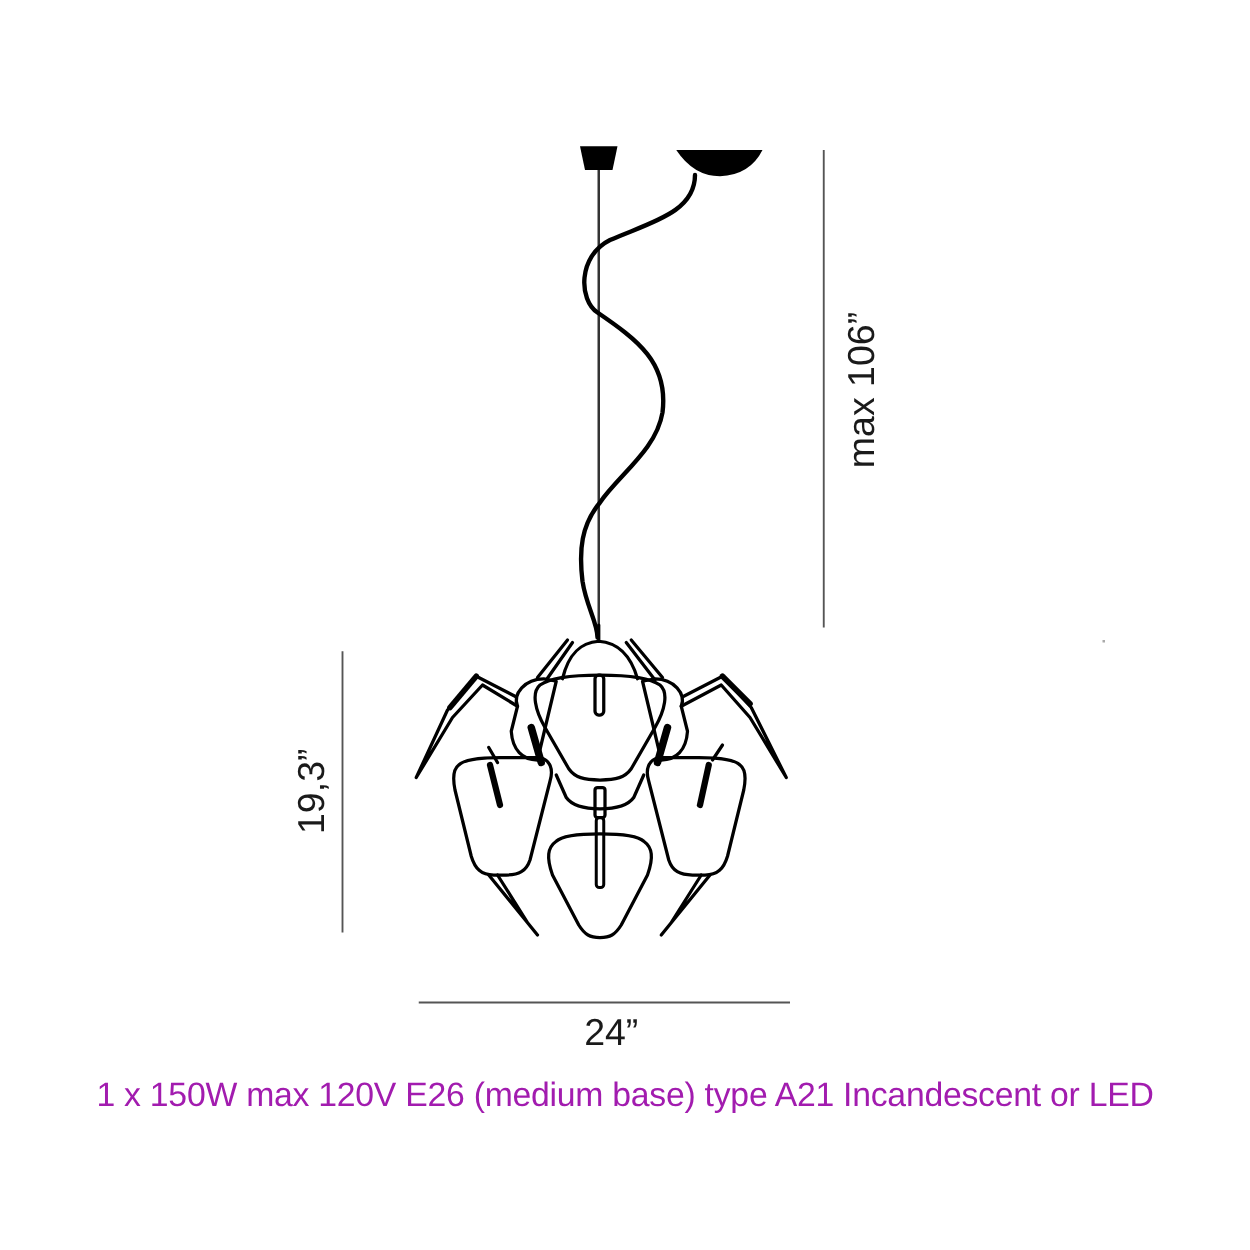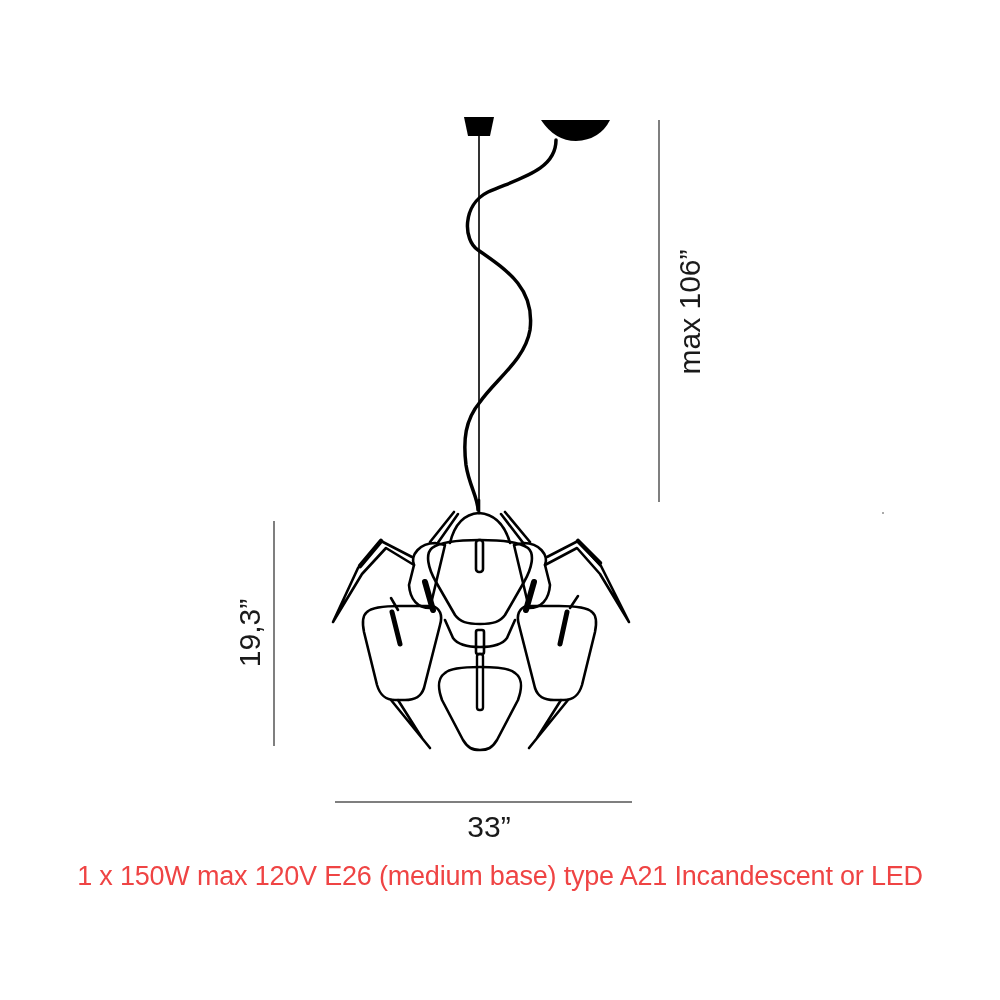--- a/index.html
+++ b/index.html
@@ -4,21 +4,21 @@
 <style>
   html, body { margin:0; padding:0; background:#ffffff; }
   body { width:1000px; height:1000px; position:relative; overflow:hidden; font-family:"Liberation Sans", sans-serif; }
   .canvas { position:absolute; left:0; top:0; width:1000px; height:1000px; }
   .label { position:absolute; color:#1a1a1a; font-family:"Liberation Sans", sans-serif; white-space:nowrap; }
   .dim-height-wrap { position:absolute; left:690px; top:312px; width:0; height:0; }
   .dim-height-wrap span { position:absolute; left:0; top:0; font-size:30px; transform:translate(-50%,-50%) rotate(-90deg); color:#1a1a1a; white-space:nowrap; }
   .dim-body-wrap { position:absolute; left:250px; top:633px; width:0; height:0; }
   .dim-body-wrap span { position:absolute; left:0; top:0; font-size:30px; transform:translate(-50%,-50%) rotate(-90deg); color:#1a1a1a; white-space:nowrap; }
   .dim-width { left:489px; top:810px; font-size:30px; transform:translateX(-50%); }
-  .spec { left:500px; top:861px; font-size:27px; transform:translateX(-50%); color:#ef4444; letter-spacing:-0.2px; }
+  .spec { left:500px; top:861px; font-size:27px; transform:translateX(-50%); color:#a21caf; letter-spacing:-0.2px; }
 </style>
 </head>
 <body>
 
 <svg class="canvas" viewBox="0 0 1000 1000" width="1000" height="1000">
 
   <g>
     <polygon points="464,117 494,117 490,136 468,136" fill="#000"></polygon>
     <path d="M541,120 L610,120 Q600,140 576,141 Q555,141 541,120 Z" fill="#000"></path>
   </g>
@@ -80,15 +80,15 @@
 </svg>
 
 <div class="dim-height-wrap">
   <span>max 106”</span>
 </div>
 
 <div class="dim-body-wrap">
   <span>19,3”</span>
 </div>
 
-<div class="label dim-width">33”</div>
+<div class="label dim-width">24”</div>
 
 <div class="label spec">1 x 150W max 120V E26 (medium base) type A21 Incandescent or LED</div>
 
 </body></html>

